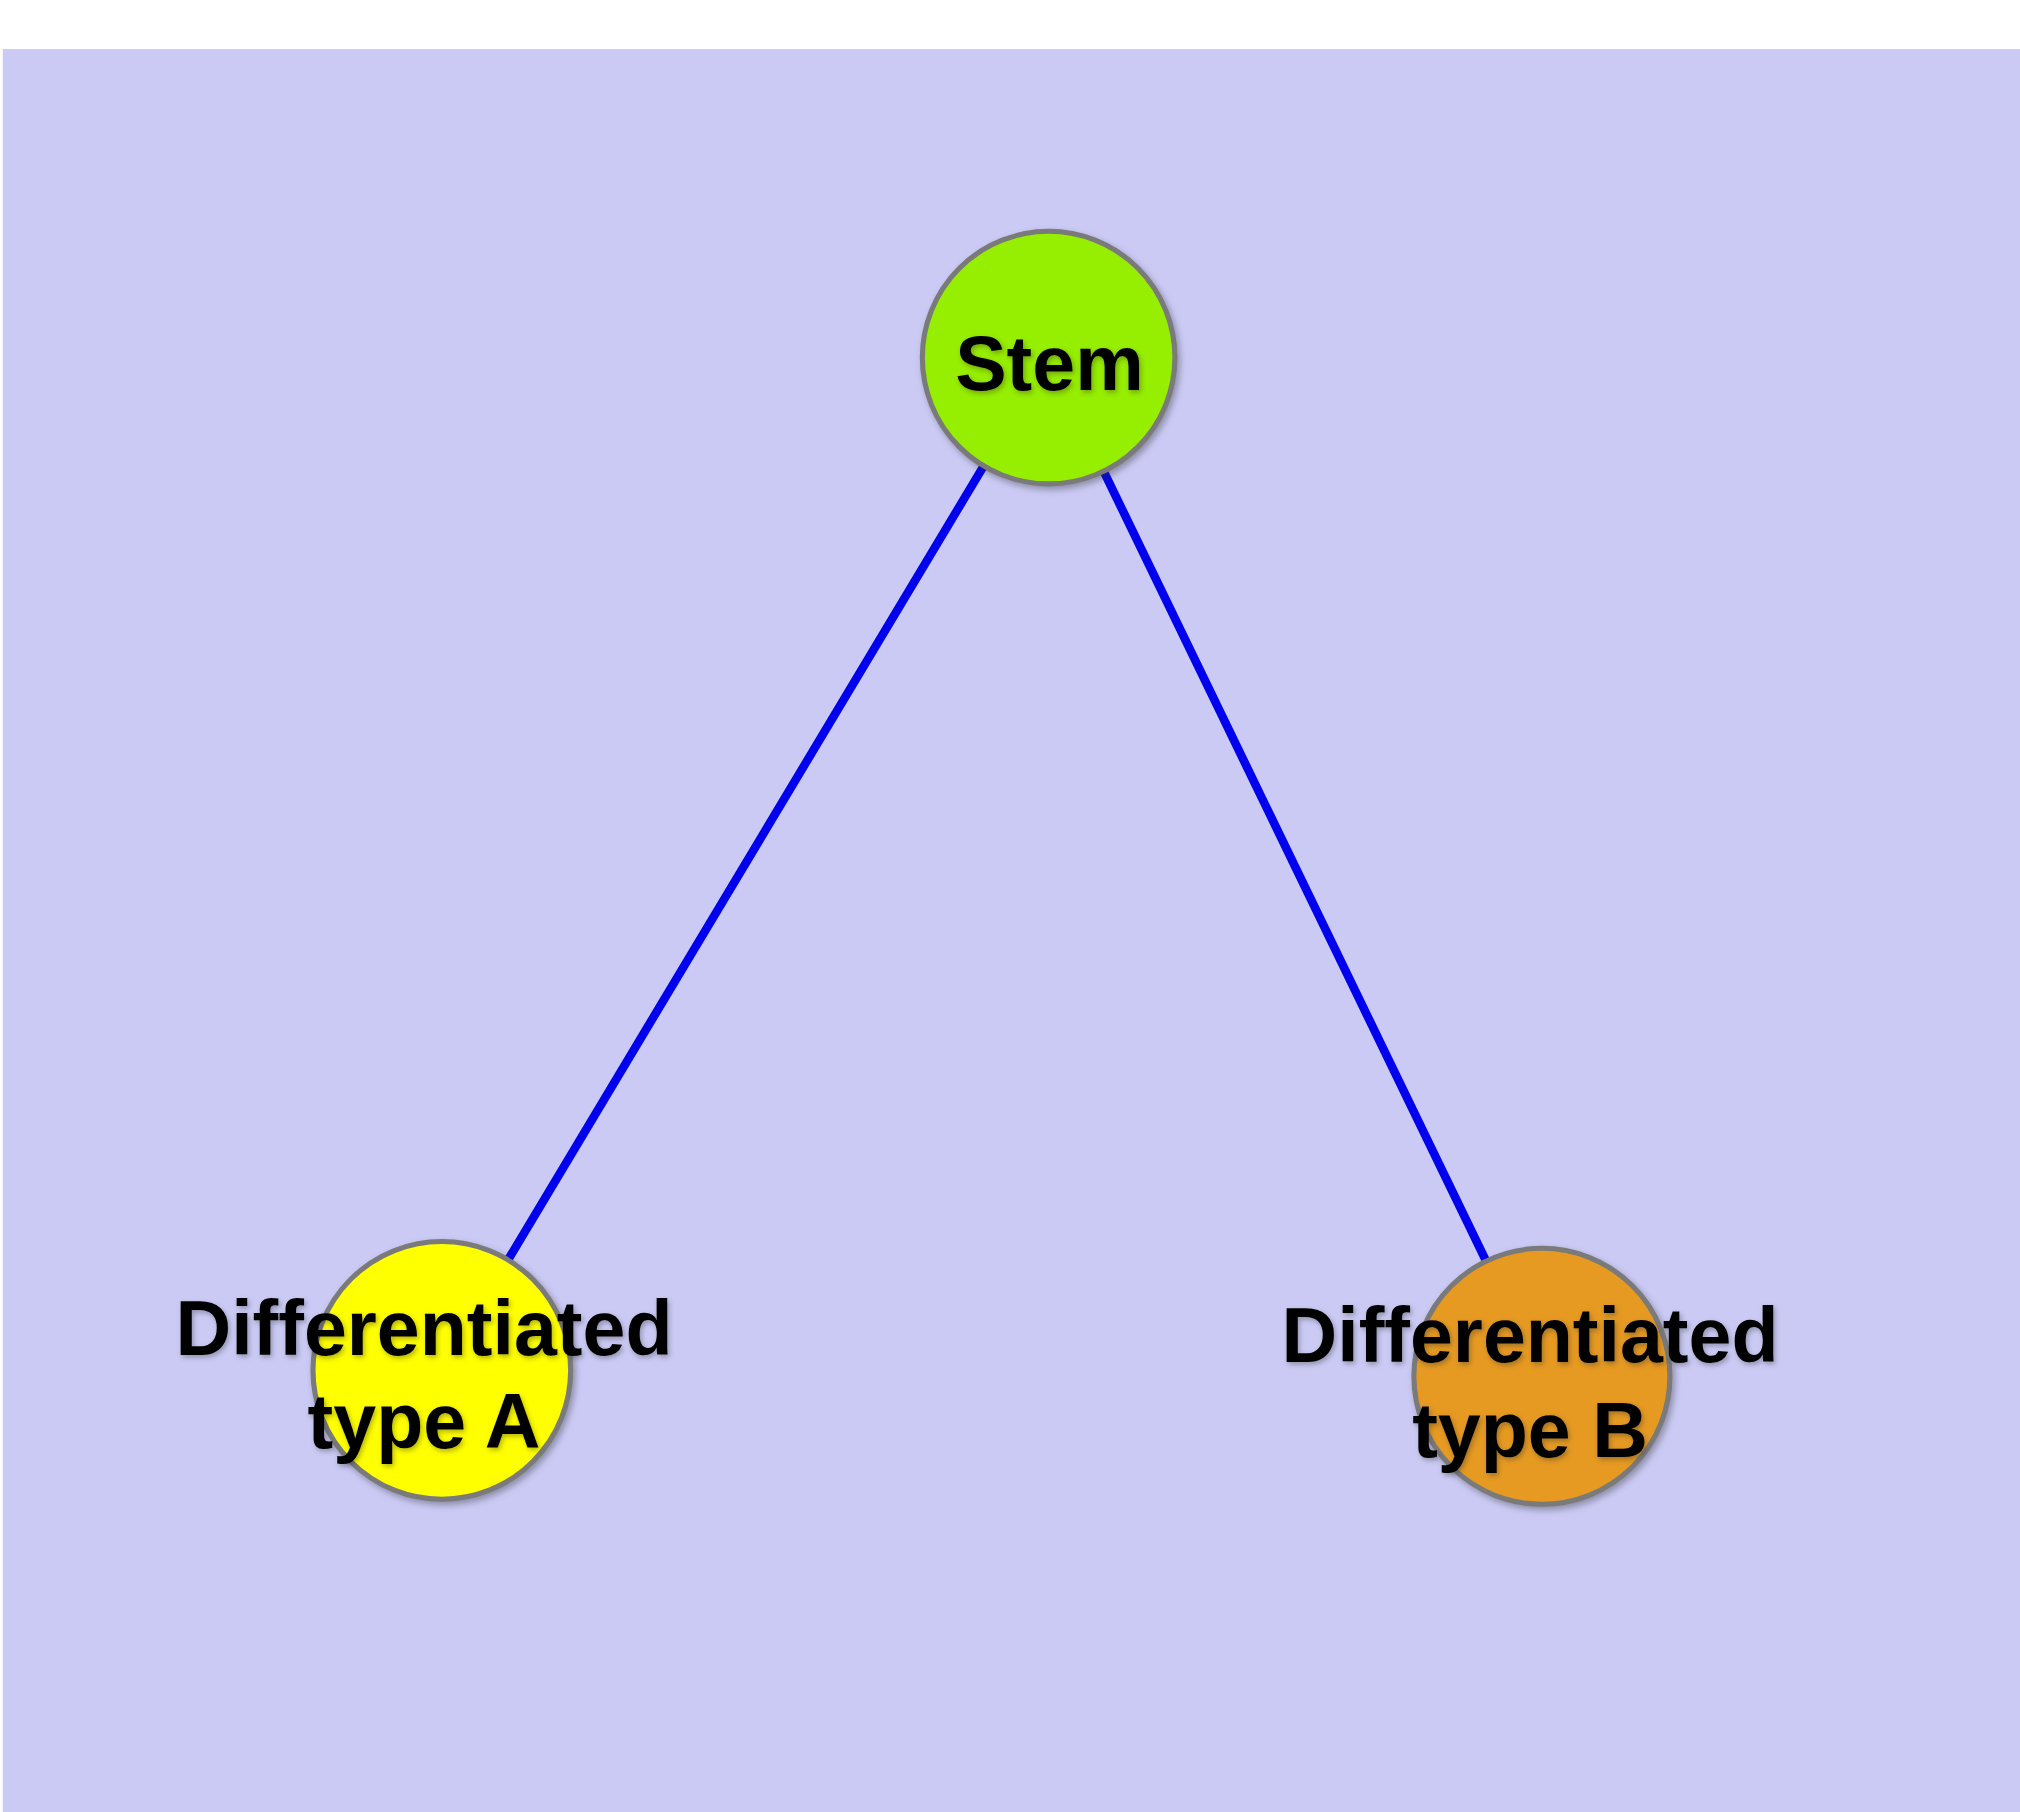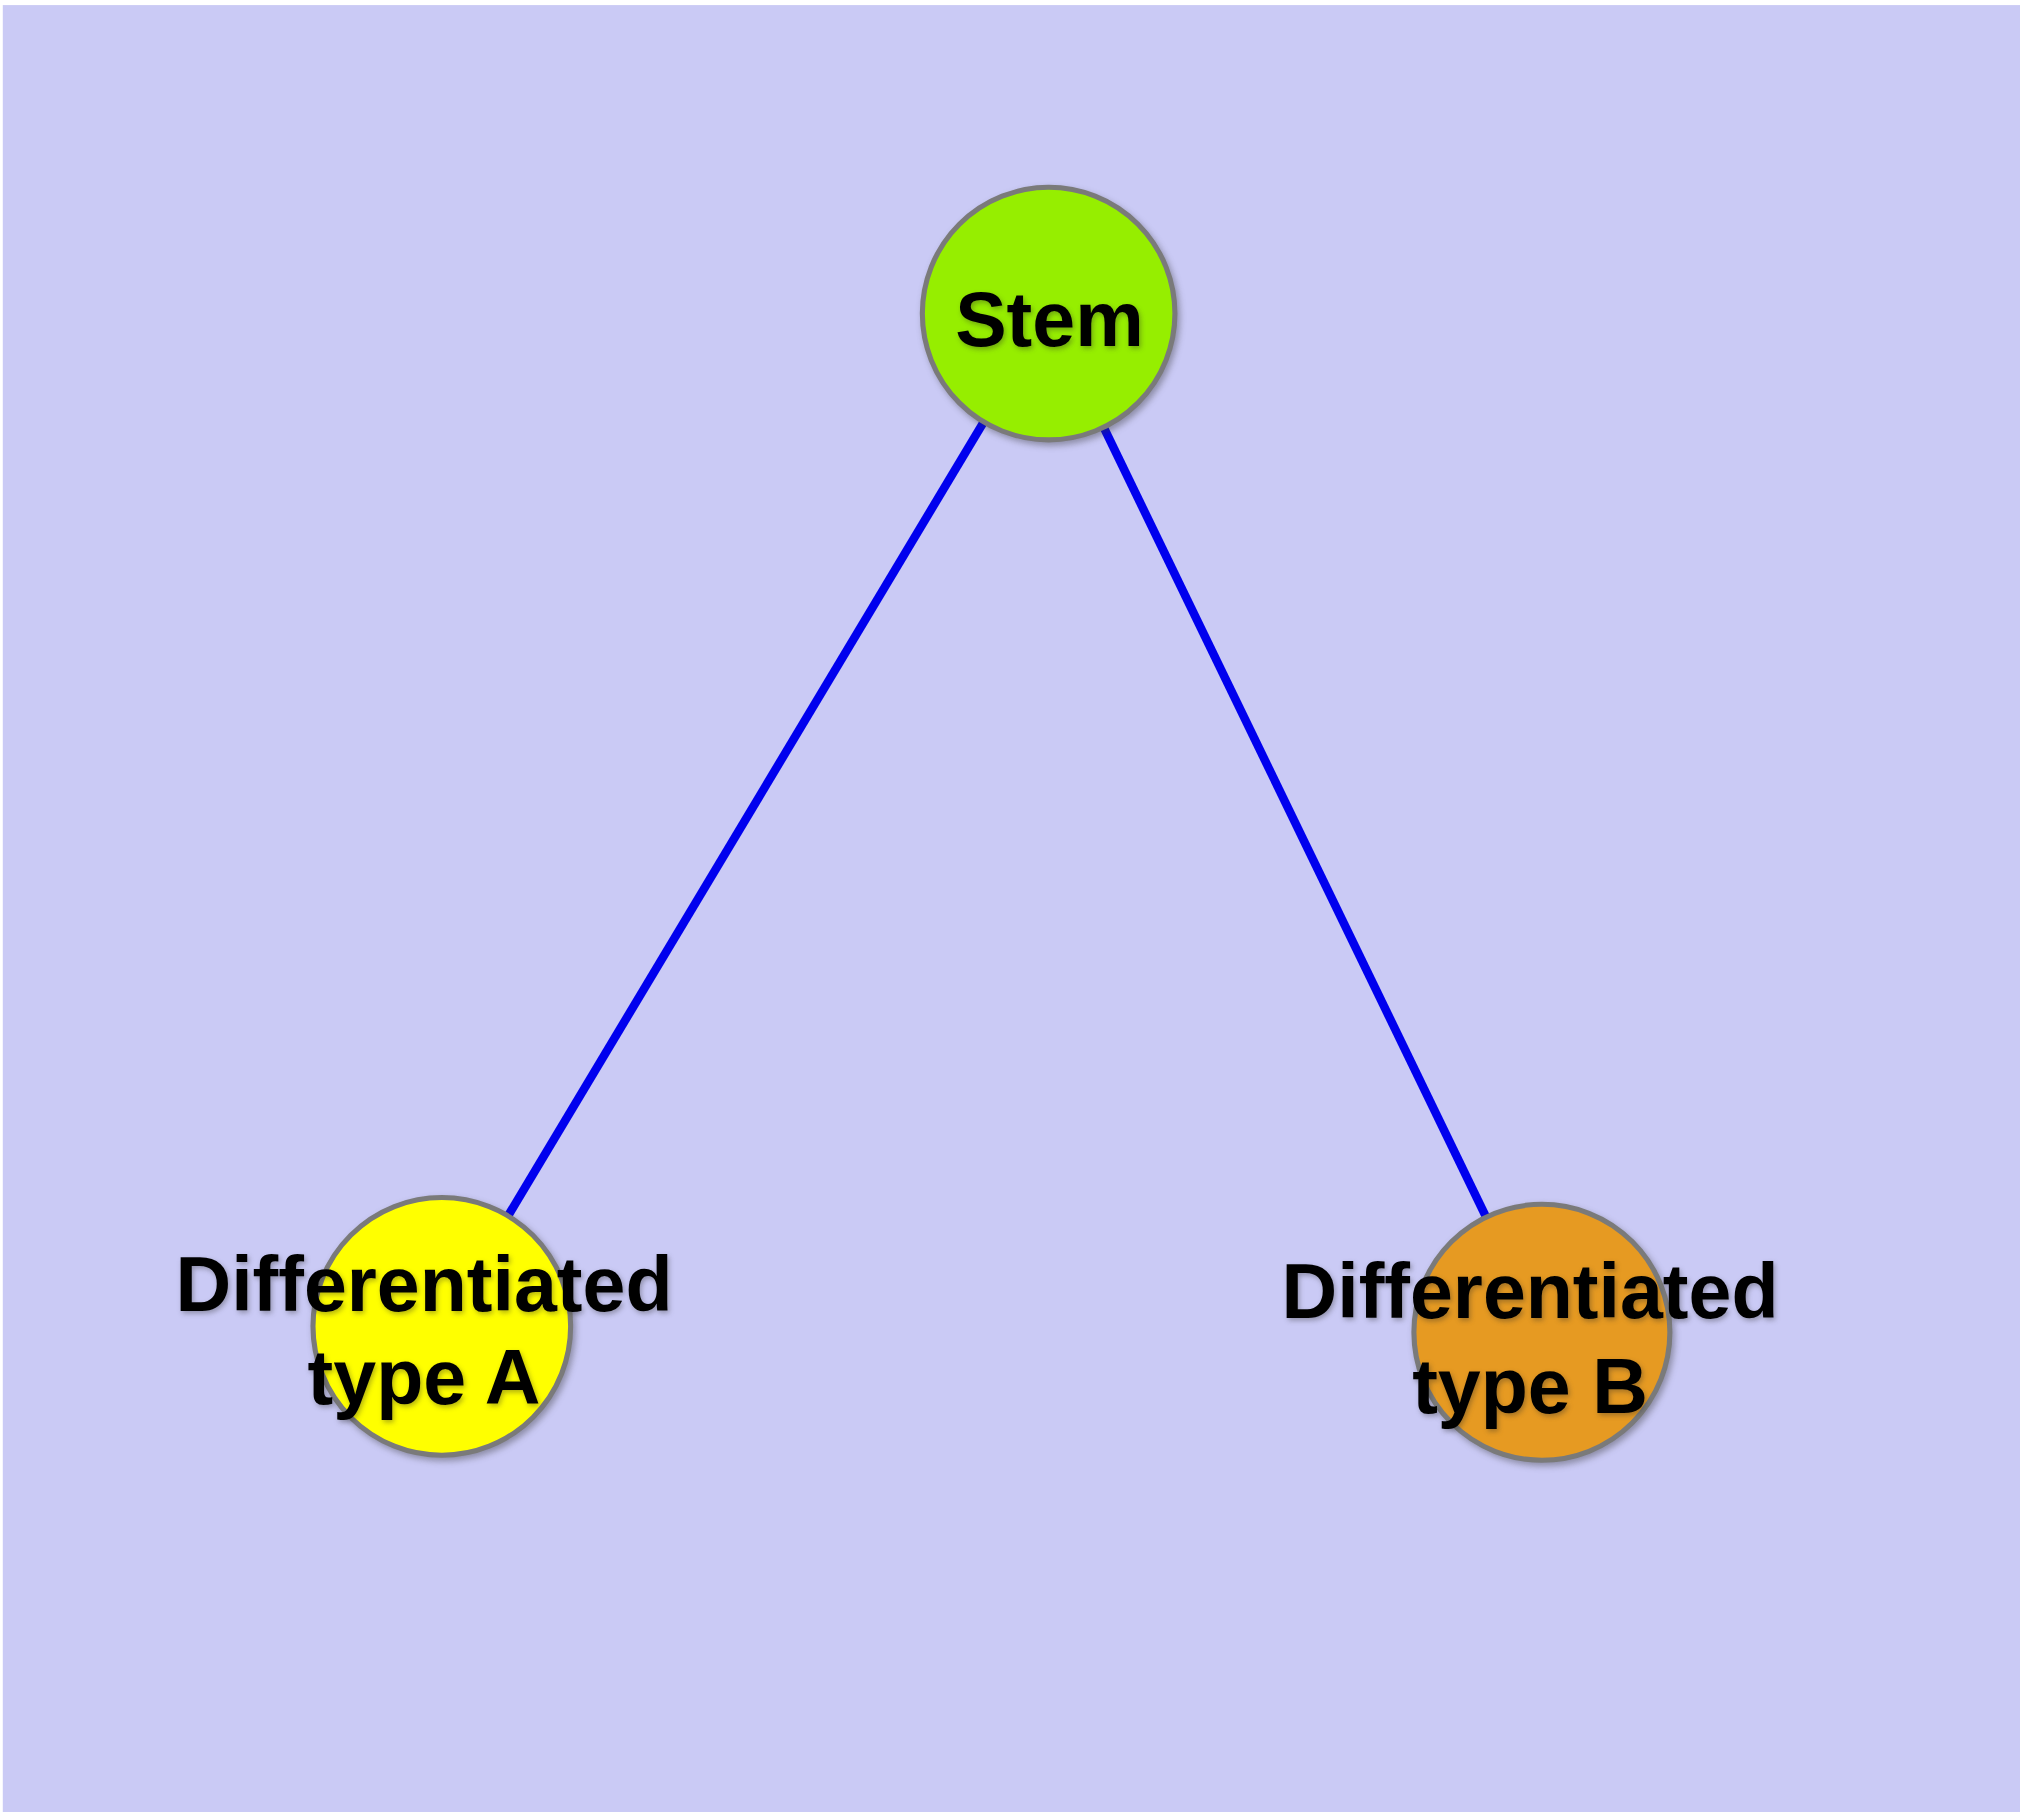--- a/index.html
+++ b/index.html
@@ -7,20 +7,21 @@
     padding: 0;
     background: #ffffff;
     width: 2021px;
     height: 1812px;
     overflow: hidden;
   }
   .stage {
     position: relative;
     width: 2021px;
     height: 1588px;
+    margin-top: 44px;
   }
   svg { display: block; }
   .node-label {
     font-family: "Liberation Sans", "DejaVu Sans", sans-serif;
     font-weight: bold;
     font-size: 91px;
     filter: drop-shadow(2px 3px 3px rgba(40,40,40,0.35));
   }
   .node-circle {
     filter: drop-shadow(3px 4px 4px rgba(50,50,50,0.40));

